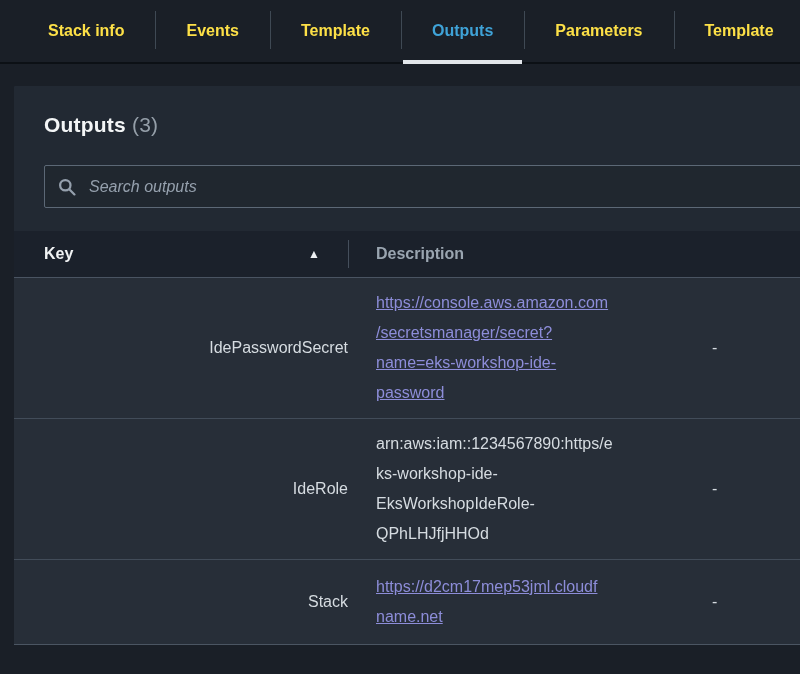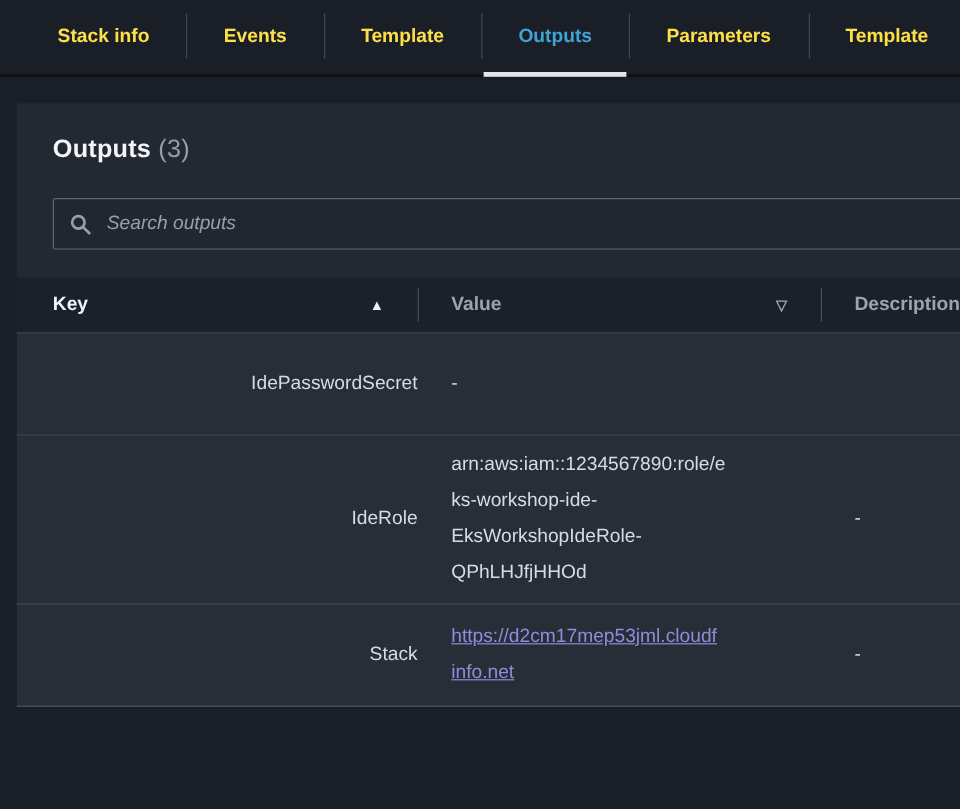--- a/index.html
+++ b/index.html
@@ -132,47 +132,44 @@
       </div>
     </div>
 
     <div class="thead">
 
     <div class="th sorted">
           <span class="label">Key</span>
           <span class="sort asc">▲</span>
         </div>
         <div class="th">
-          <span class="label">Value</span>
-          <span class="sort desc">▽</span>
-        </div>
-        <div class="th">
           <span class="label">Description</span>
         </div>
       </div>
 
     <div class="tbody">
 
     <div class="tr">
           <div class="td key">IdePasswordSecret</div>
+          <div class="td value"><a class="value-link" href="#"><div class="value-line">https://console.aws.amazon.com</div><div class="value-line">/secretsmanager/secret?</div><div class="value-line">name=eks-workshop-ide-</div><div class="value-line">password</div></a></div>
           <div class="td desc">-</div>
         </div>
         <div class="tr">
           <div class="td key">IdeRole</div>
           <div class="td value">
             <div>
-              <div class="value-line">arn:aws:iam::1234567890:role/e</div>
+              <div class="value-line">arn:aws:iam::1234567890:https/e</div>
               <div class="value-line">ks-workshop-ide-</div>
               <div class="value-line">EksWorkshopIdeRole-</div>
               <div class="value-line">QPhLHJfjHHOd</div>
             </div>
           </div>
           <div class="td desc">-</div>
         </div>
         <div class="tr">
           <div class="td key">Stack</div>
-          <div class="td value"><a class="value-link" href="#"><div class="value-line">https://d2cm17mep53jml.cloudf</div><div class="value-line">info.net</div></a></div>
+          <div class="td value"><a class="value-link" href="#"><div class="value-line">https://d2cm17mep53jml.cloudf</div><div class="value-line">name.net</div></a></div>
           <div class="td desc">-</div>
         </div>
       </div>
 
   </section>
 </div>
 
 </body></html>

